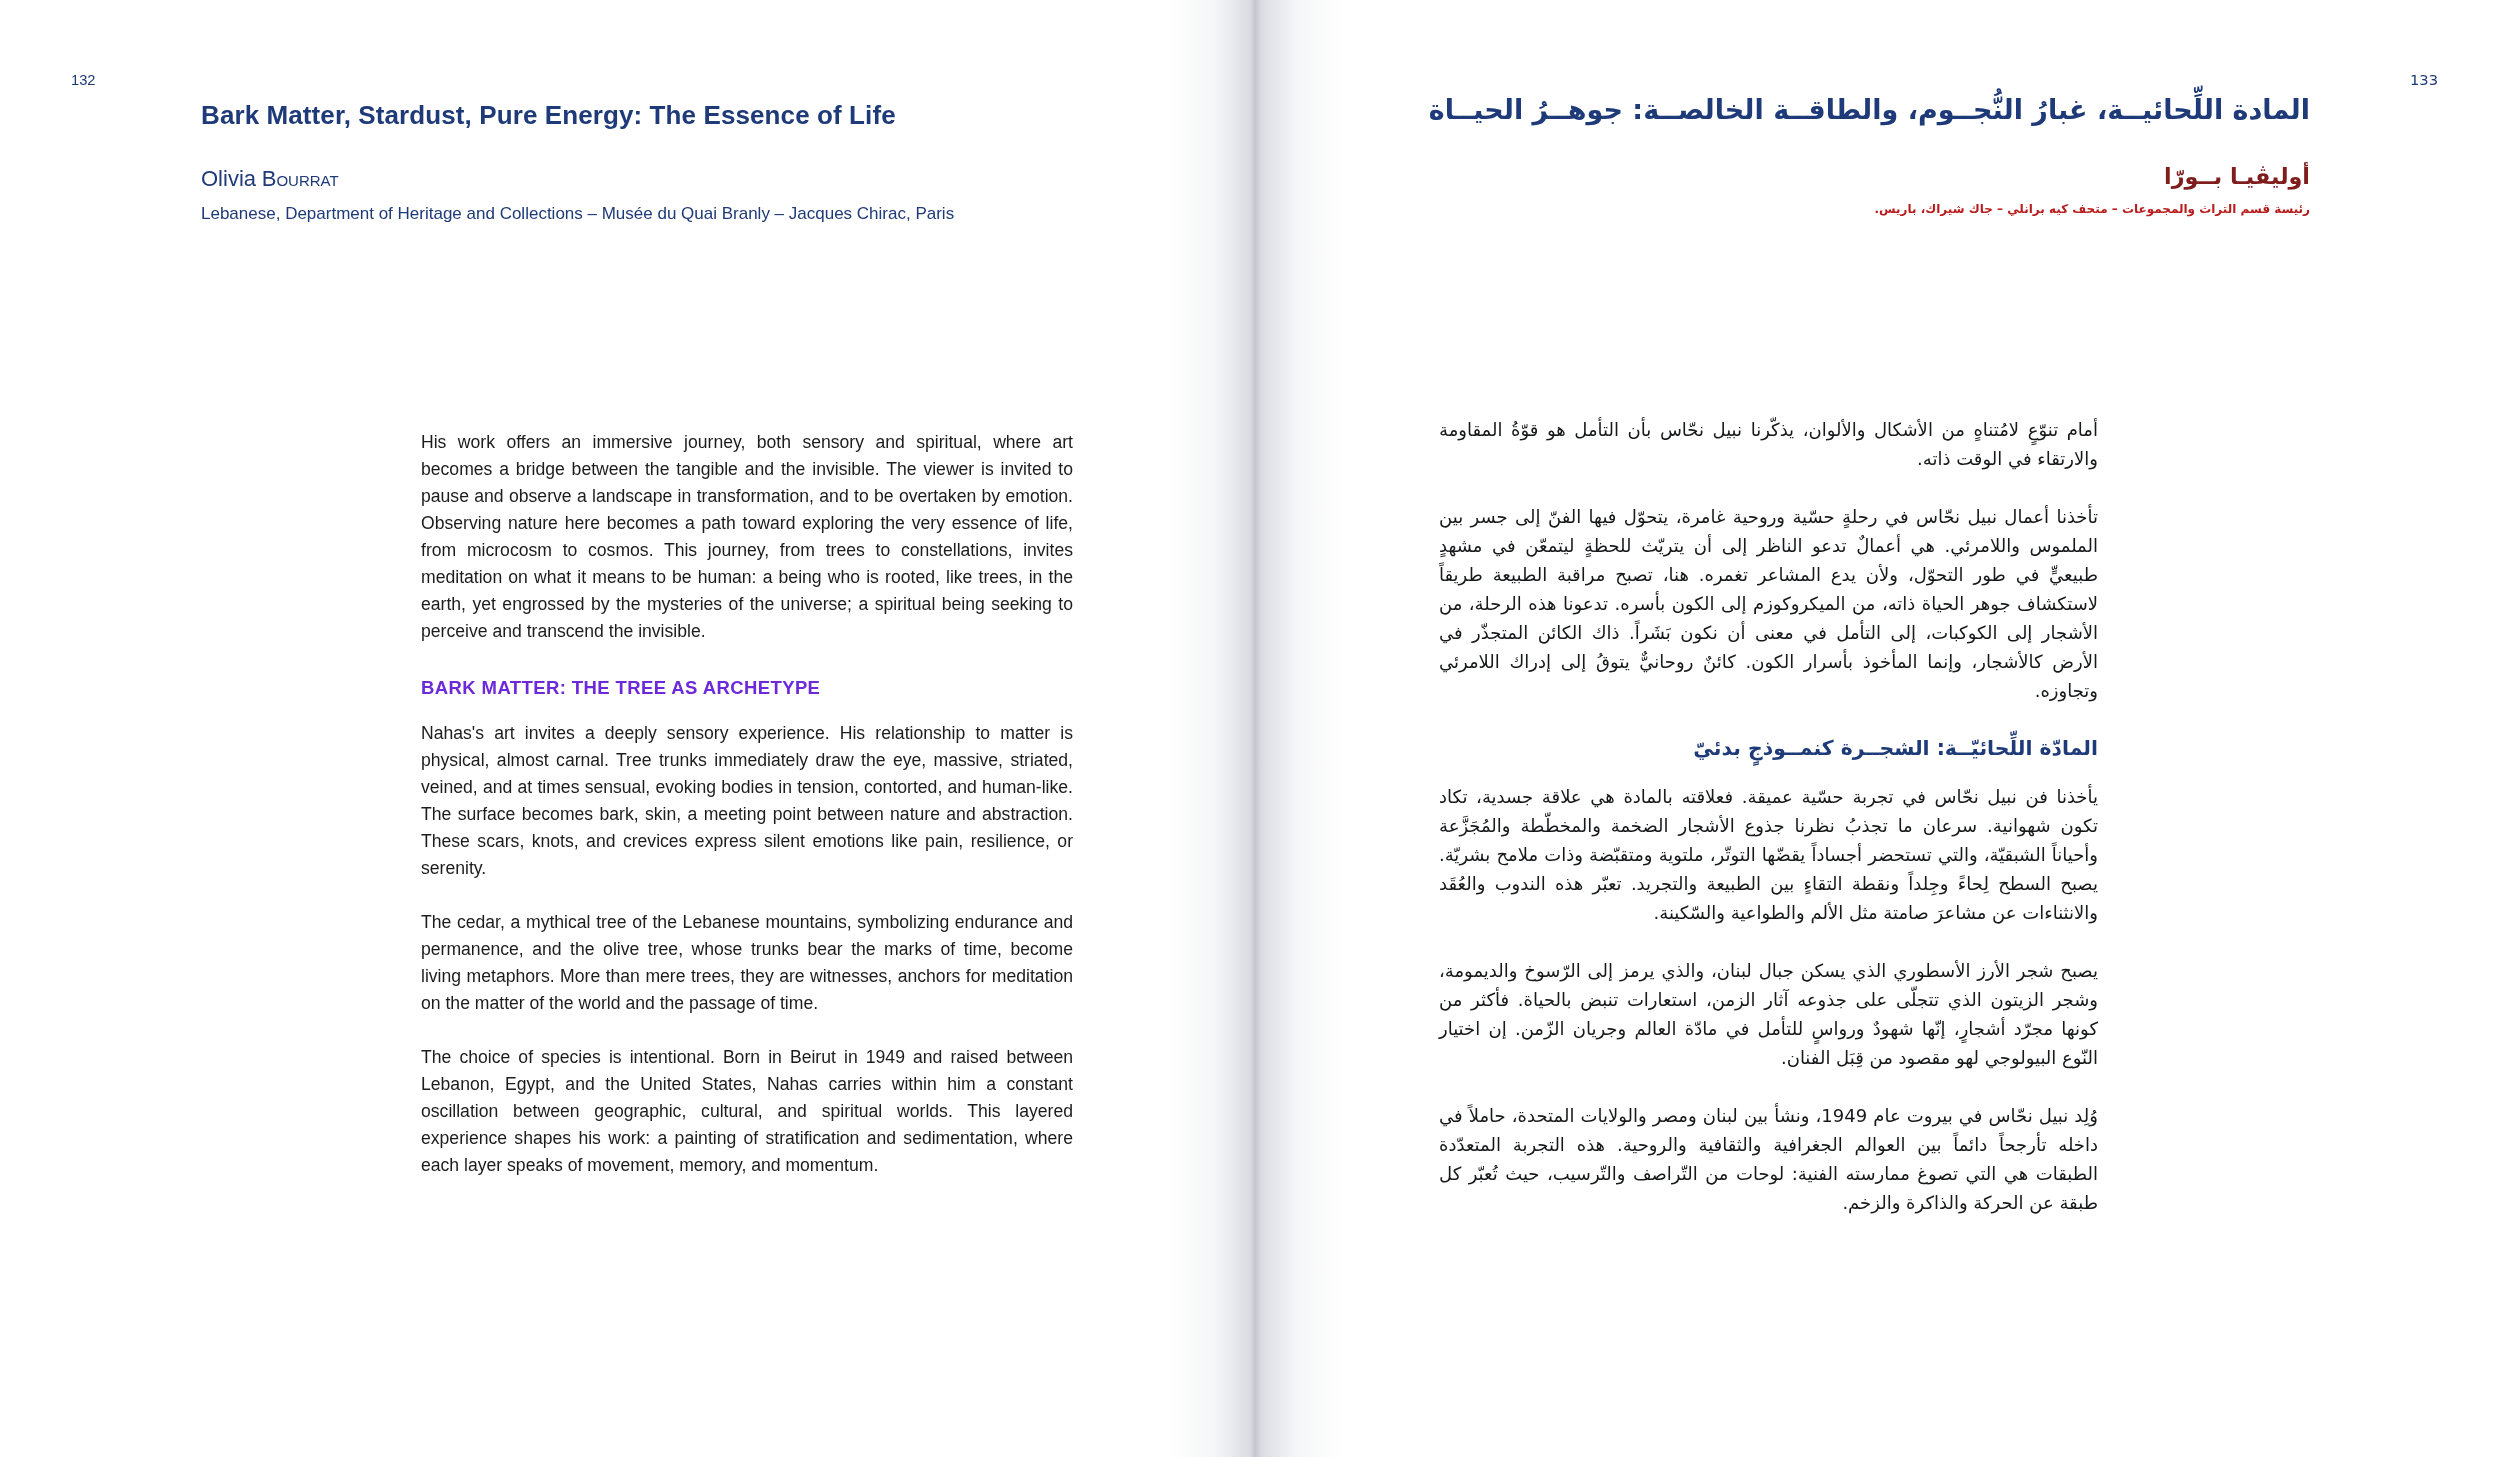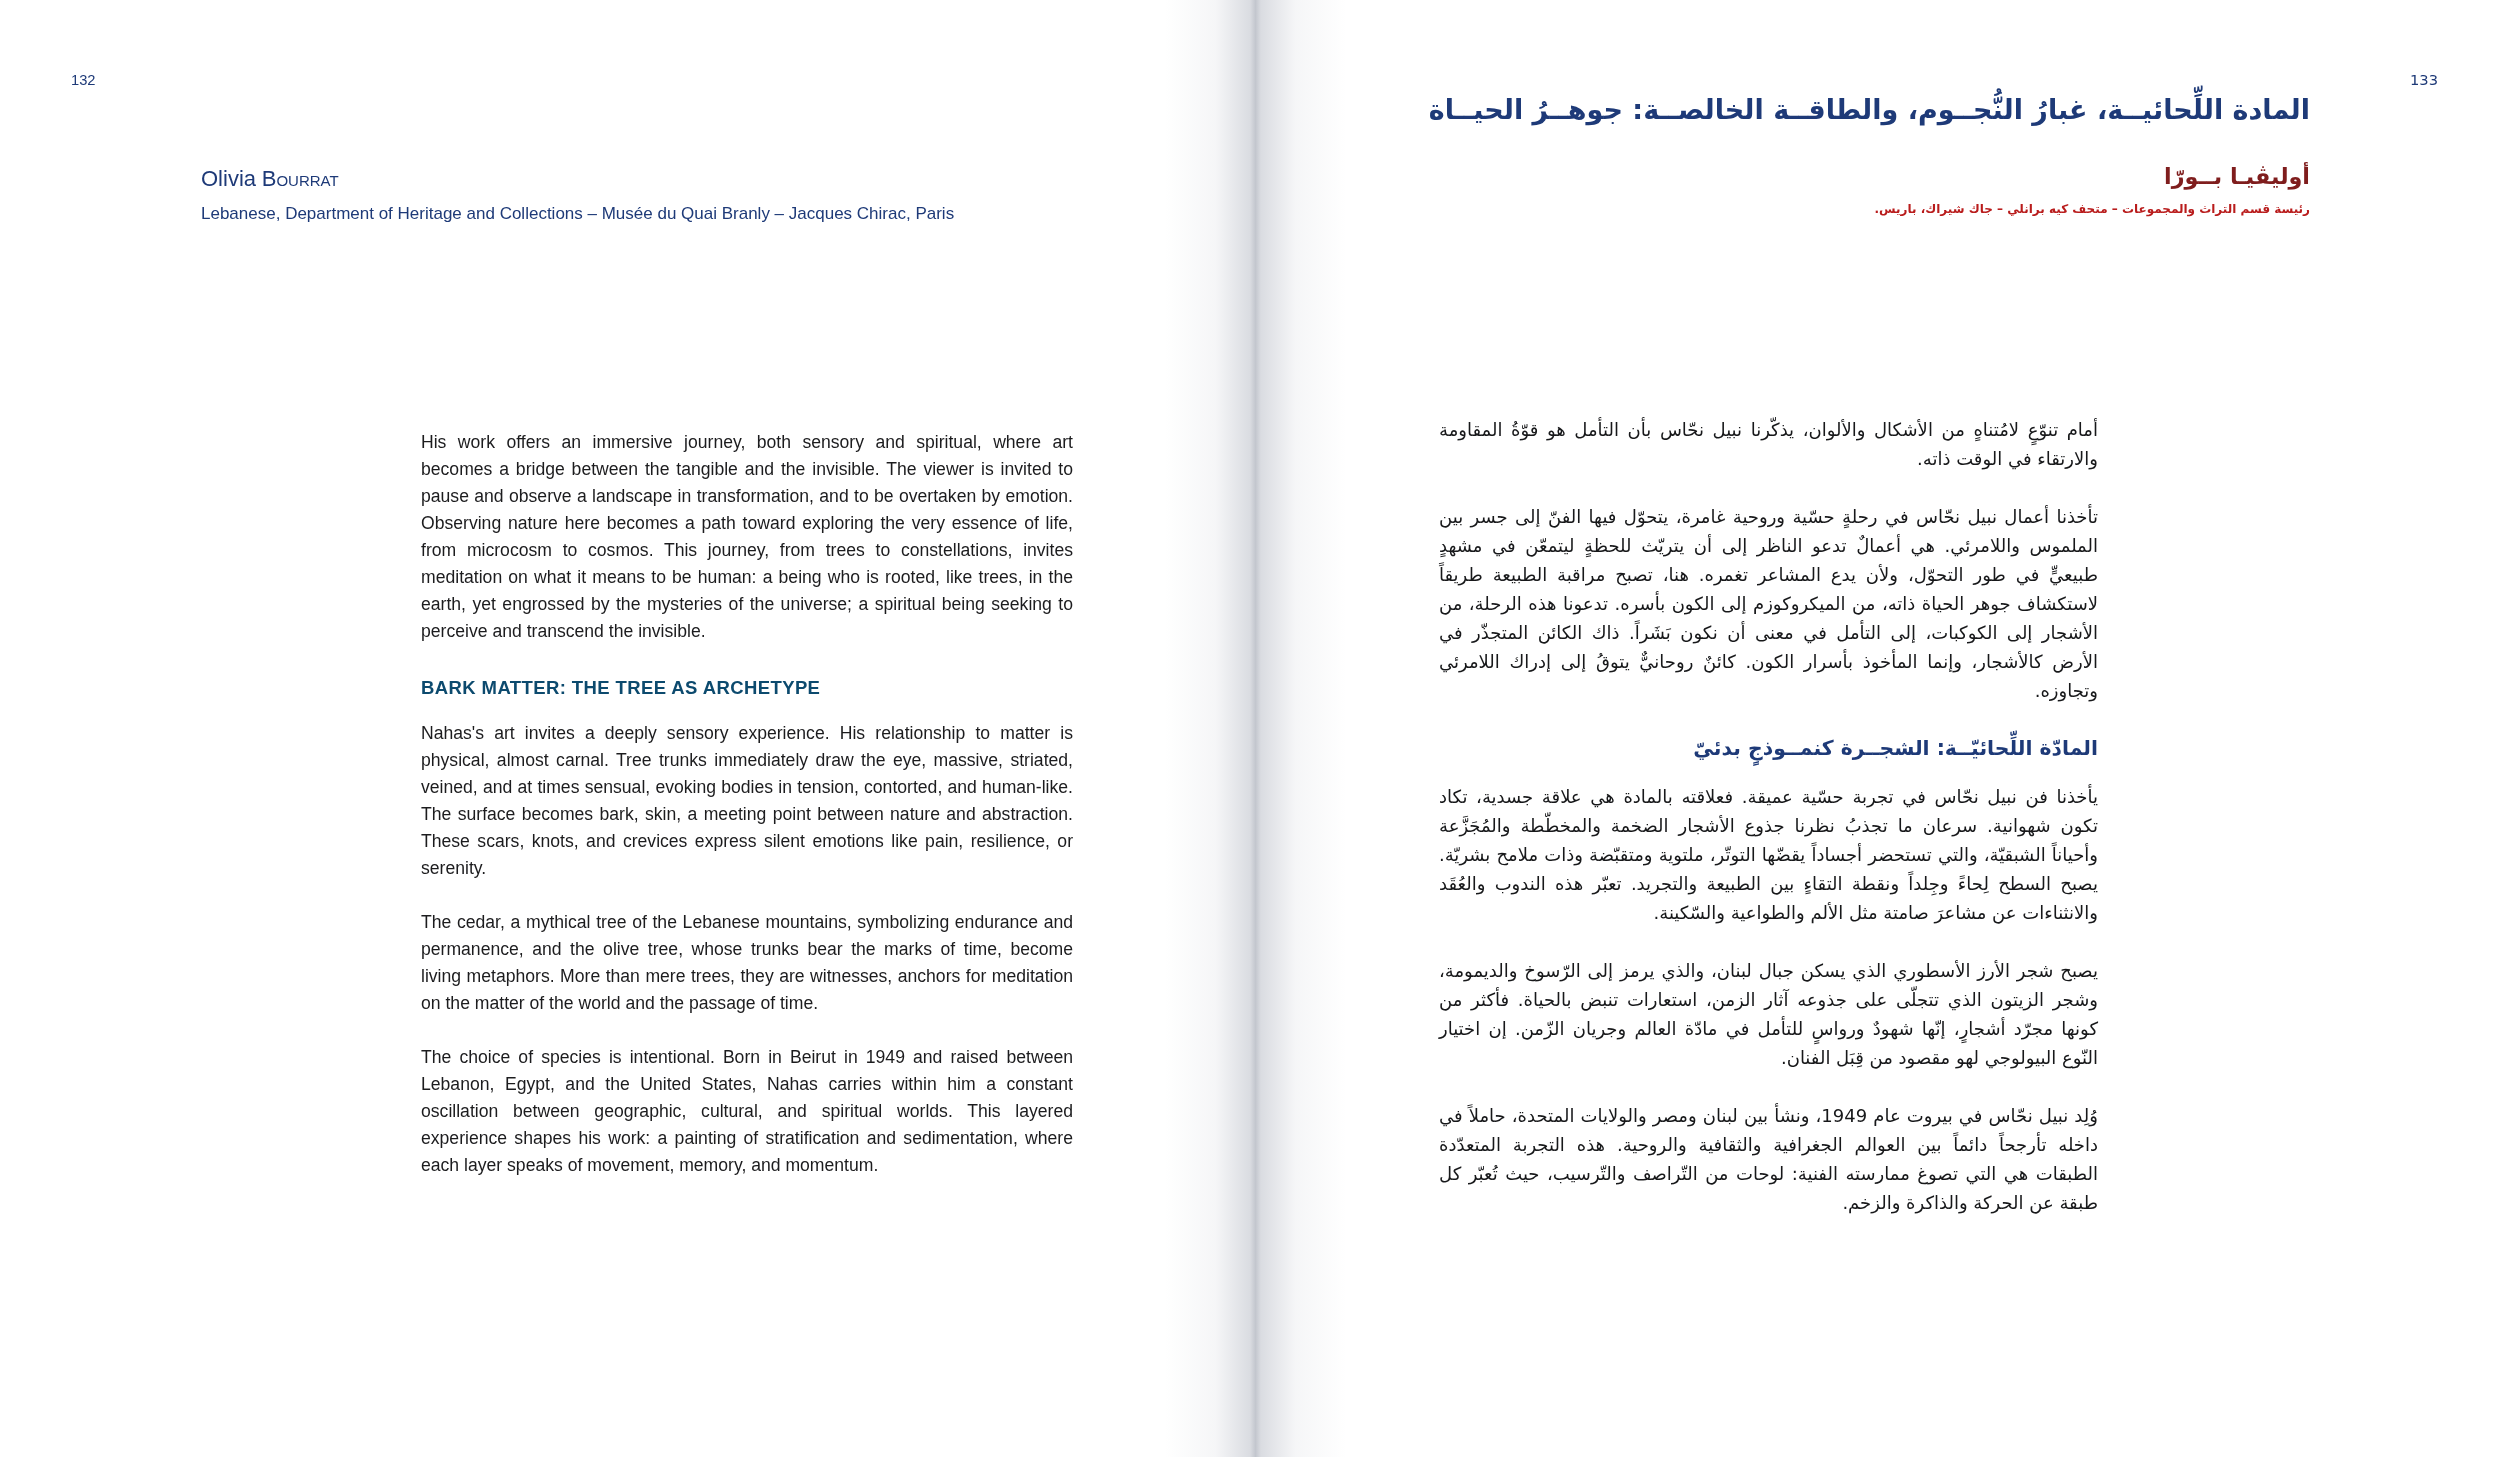--- a/index.html
+++ b/index.html
@@ -98,21 +98,21 @@
     width: 652px;
     font-size: 17.6px;
     line-height: 27px;
     color: #1c1c1e;
   }
   .en-col p { margin: 0 0 27px 0; }
   .heading-en {
     font-size: 18.5px;
     font-weight: 600;
     letter-spacing: 0.4px;
-    color: #0c4a6e;
+    color: #6d28d9;
     margin: 29px 0 19px 0;
     text-align: left;
   }
 
   
   .title-ar {
     position: absolute;
     right: 202px;
     top: 82px;
     margin: 0;
@@ -162,20 +162,21 @@
 <body>
 
 <div class="spread">
 
   <div class="gutter"></div>
 
   <section class="page left">
 
     <div class="pagenum">132</div>
 
+    <h1 class="title-en">Bark Matter, Stardust, Pure Energy: The Essence of Life</h1>
 
     <div class="author-en"><span class="first">Olivia</span><span class="sc">Bourrat</span></div>
 
     <div class="byline-en">Lebanese, Department of Heritage and Collections – Musée du Quai Branly – Jacques Chirac, Paris</div>
 
     <div class="body-col en-col">
       <p>His work offers an immersive journey, both sensory and spiritual, where art becomes a bridge between the tangible and the invisible. The viewer is invited to pause and observe a landscape in transformation, and to be overtaken by emotion. Observing nature here becomes a path toward exploring the very essence of life, from microcosm to cosmos. This journey, from trees to constellations, invites meditation on what it means to be human: a being who is rooted, like trees, in the earth, yet engrossed by the mysteries of the universe; a spiritual being seeking to perceive and transcend the invisible.</p>
       <h2 class="heading-en">BARK MATTER: THE TREE AS ARCHETYPE</h2>
       <p>Nahas's art invites a deeply sensory experience. His relationship to matter is physical, almost carnal. Tree trunks immediately draw the eye, massive, striated, veined, and at times sensual, evoking bodies in tension, contorted, and human-like. The surface becomes bark, skin, a meeting point between nature and abstraction. These scars, knots, and crevices express silent emotions like pain, resilience, or serenity.</p>
       <p>The cedar, a mythical tree of the Lebanese mountains, symbolizing endurance and permanence, and the olive tree, whose trunks bear the marks of time, become living metaphors. More than mere trees, they are witnesses, anchors for meditation on the matter of the world and the passage of time.</p>

